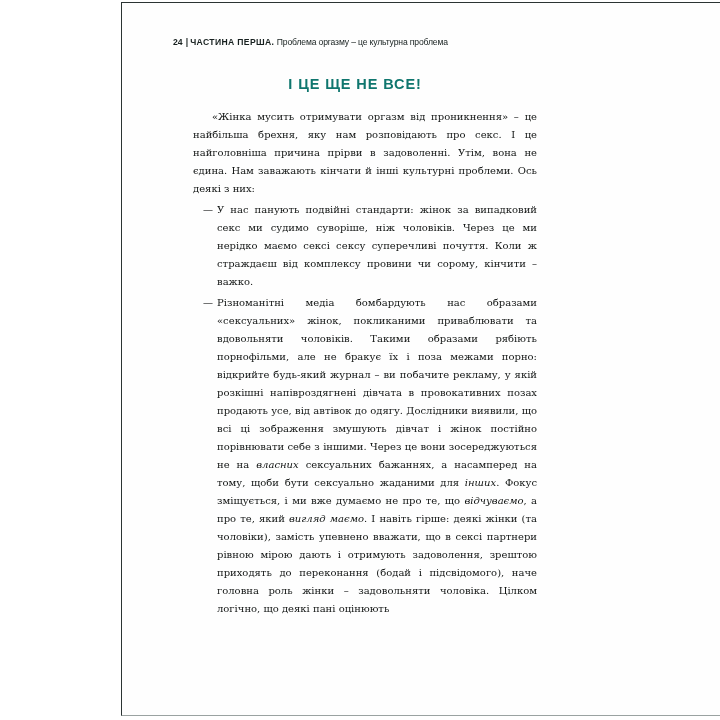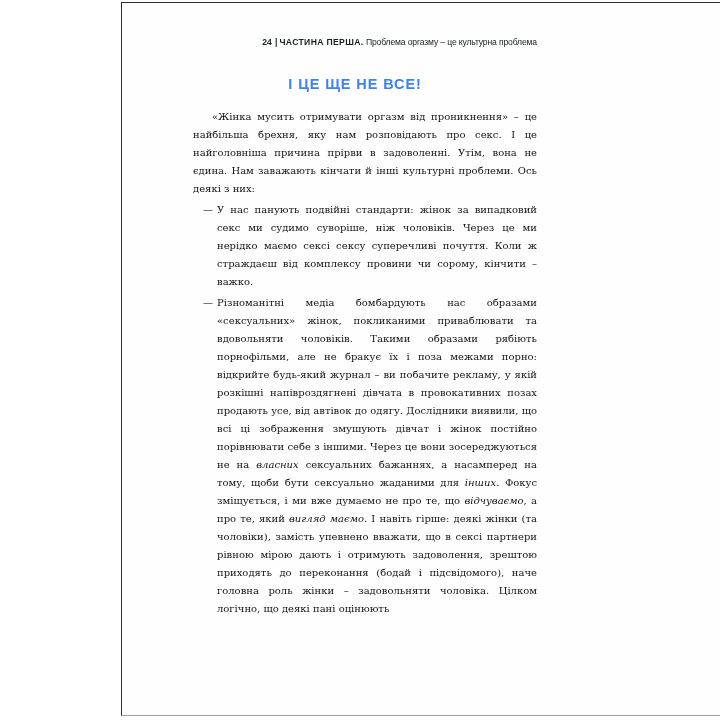--- a/index.html
+++ b/index.html
@@ -43,21 +43,20 @@
   }
 
   
   .running-head {
     font-family: "Liberation Sans", "DejaVu Sans", sans-serif;
     font-size: 8.6px;
     line-height: 11px;
     color: #17201f;
     letter-spacing: 0.08px;
     white-space: nowrap;
-    text-align: right;
   }
   .running-head .folio {
     font-weight: bold;
   }
   .running-head .sep {
     font-weight: bold;
     padding: 0 2px 0 3px;
   }
   .running-head .part {
     font-weight: bold;
@@ -69,21 +68,21 @@
   }
 
   
   .section-title {
     margin-top: 28px;
     text-align: center;
     font-family: "Liberation Sans", "DejaVu Sans", sans-serif;
     font-weight: bold;
     font-size: 14.5px;
     letter-spacing: 0.9px;
-    color: #3b82f6;
+    color: #0f766e;
   }
 
   
   .body-text {
     margin-top: 16px;
     font-family: "DejaVu Serif", "Liberation Serif", serif;
     font-size: 10px;
     line-height: 18px;
     color: #111413;
     text-align: justify;

